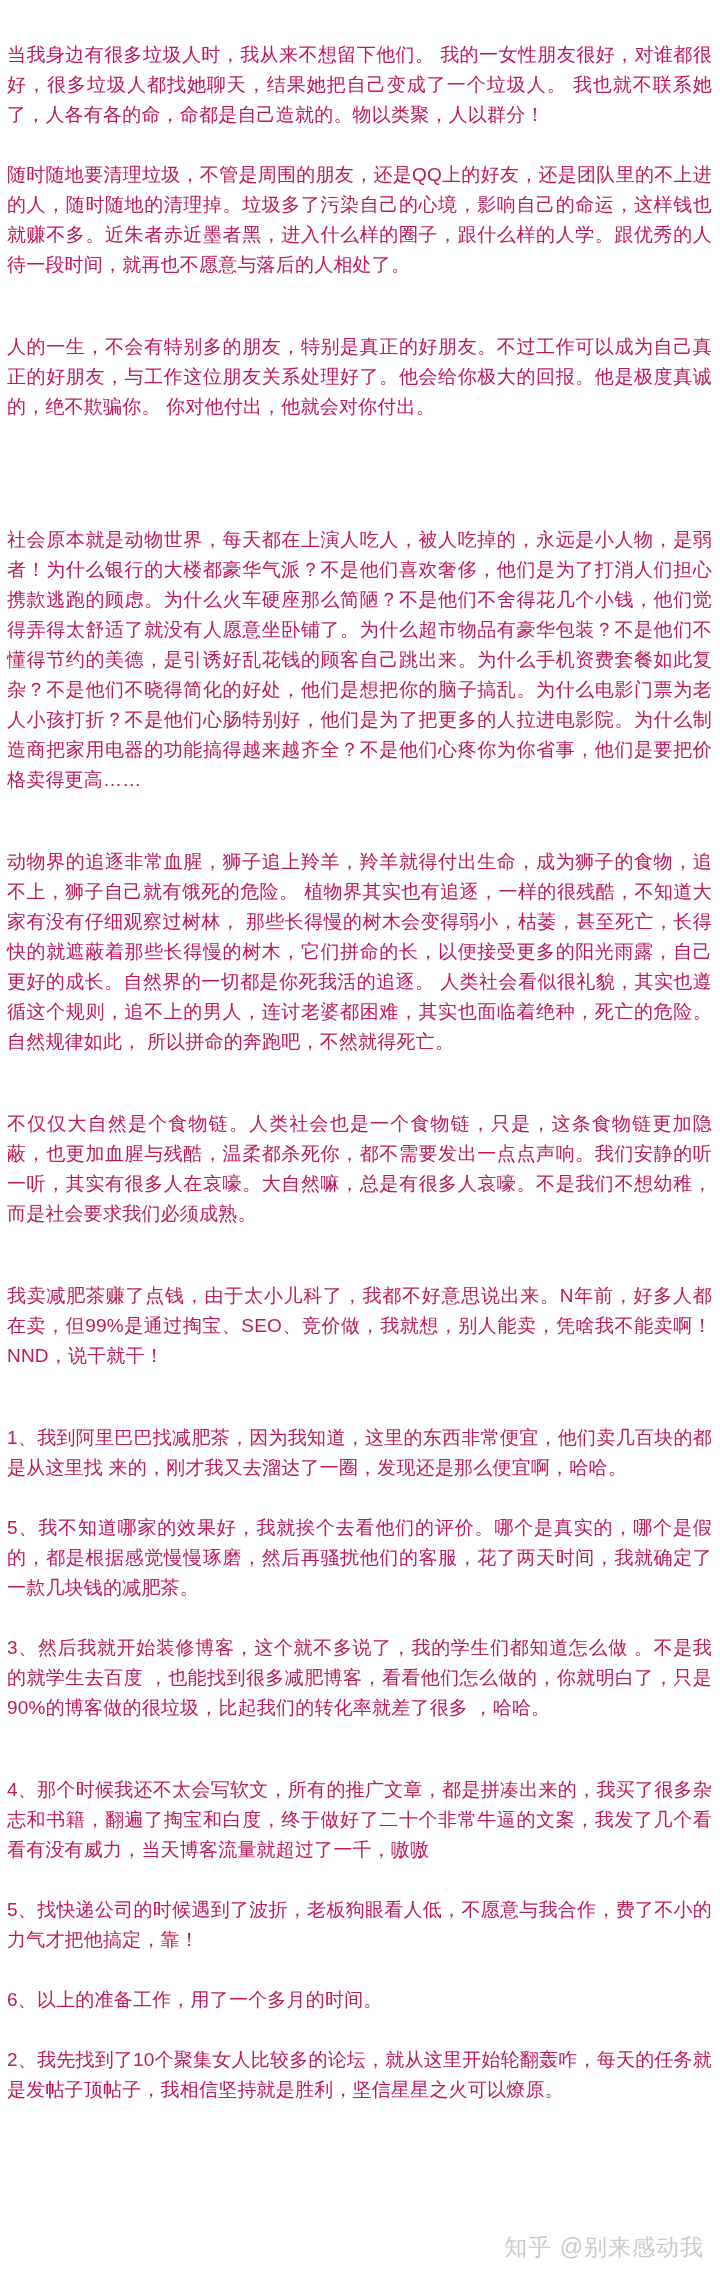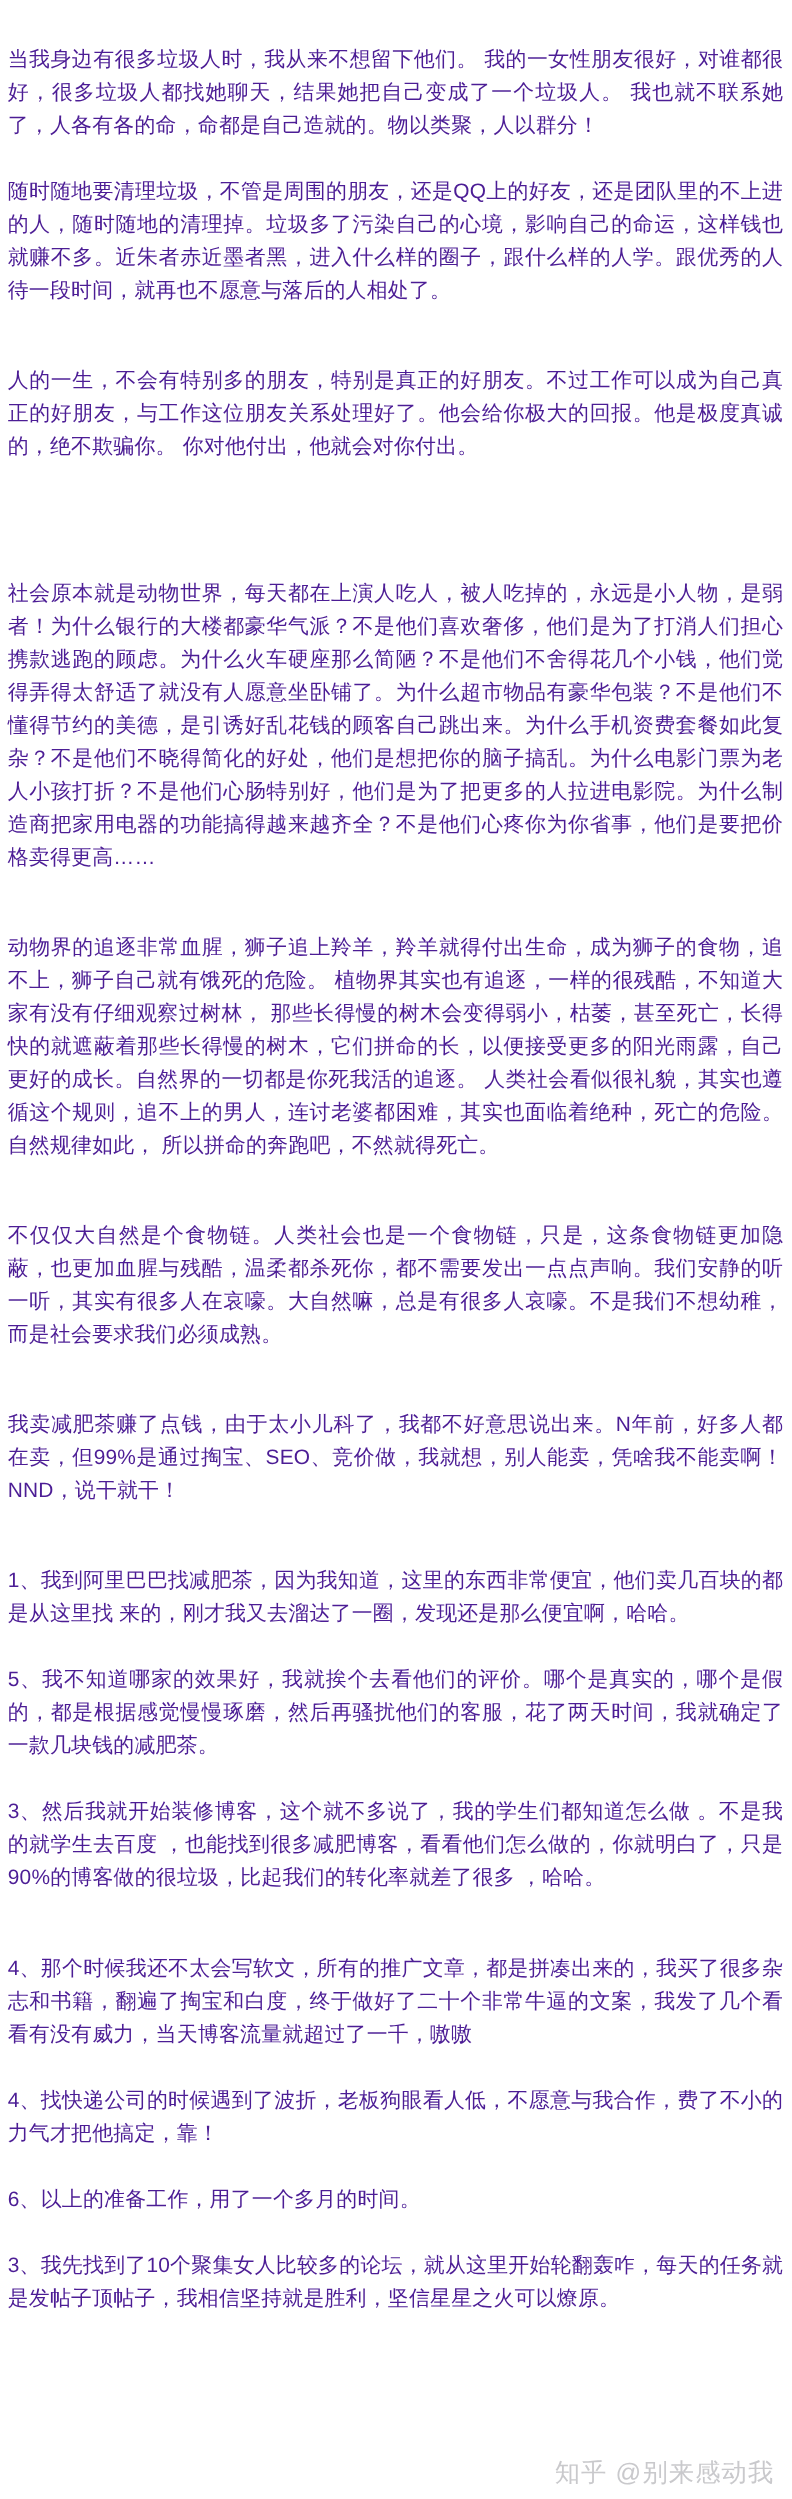--- a/index.html
+++ b/index.html
@@ -13,21 +13,21 @@
   .page {
     width: 720px;
     height: 2272px;
     background: #ffffff;
     padding: 40px 8px 0 7px;
     position: relative;
   }
   .article p {
     font-size: 19px;
     line-height: 30px;
-    color: #4c1d95;
+    color: #be185d;
     text-align: justify;
     letter-spacing: 0.2px;
     word-break: break-all;
   }
   .gap-s  { margin-top: 30px; }
   .gap-l  { margin-top: 52px; }
   .gap-xl { margin-top: 103px; }
   .watermark {
     position: absolute;
     right: 16px;
@@ -48,18 +48,18 @@
     <p class="gap-s">随时随地要清理垃圾，不管是周围的朋友，还是QQ上的好友，还是团队里的不上进的人，随时随地的清理掉。垃圾多了污染自己的心境，影响自己的命运，这样钱也就赚不多。近朱者赤近墨者黑，进入什么样的圈子，跟什么样的人学。跟优秀的人待一段时间，就再也不愿意与落后的人相处了。</p>
     <p class="gap-l">人的一生，不会有特别多的朋友，特别是真正的好朋友。不过工作可以成为自己真正的好朋友，与工作这位朋友关系处理好了。他会给你极大的回报。他是极度真诚的，绝不欺骗你。 你对他付出，他就会对你付出。</p>
     <p class="gap-xl">社会原本就是动物世界，每天都在上演人吃人，被人吃掉的，永远是小人物，是弱者！为什么银行的大楼都豪华气派？不是他们喜欢奢侈，他们是为了打消人们担心携款逃跑的顾虑。为什么火车硬座那么简陋？不是他们不舍得花几个小钱，他们觉得弄得太舒适了就没有人愿意坐卧铺了。为什么超市物品有豪华包装？不是他们不懂得节约的美德，是引诱好乱花钱的顾客自己跳出来。为什么手机资费套餐如此复杂？不是他们不晓得简化的好处，他们是想把你的脑子搞乱。为什么电影门票为老人小孩打折？不是他们心肠特别好，他们是为了把更多的人拉进电影院。为什么制造商把家用电器的功能搞得越来越齐全？不是他们心疼你为你省事，他们是要把价格卖得更高……</p>
     <p class="gap-l">动物界的追逐非常血腥，狮子追上羚羊，羚羊就得付出生命，成为狮子的食物，追不上，狮子自己就有饿死的危险。 植物界其实也有追逐，一样的很残酷，不知道大家有没有仔细观察过树林， 那些长得慢的树木会变得弱小，枯萎，甚至死亡，长得快的就遮蔽着那些长得慢的树木，它们拼命的长，以便接受更多的阳光雨露，自己更好的成长。自然界的一切都是你死我活的追逐。 人类社会看似很礼貌，其实也遵循这个规则，追不上的男人，连讨老婆都困难，其实也面临着绝种，死亡的危险。 自然规律如此， 所以拼命的奔跑吧，不然就得死亡。</p>
     <p class="gap-l"> 不仅仅大自然是个食物链。人类社会也是一个食物链，只是，这条食物链更加隐蔽，也更加血腥与残酷，温柔都杀死你，都不需要发出一点点声响。我们安静的听一听，其实有很多人在哀嚎。大自然嘛，总是有很多人哀嚎。不是我们不想幼稚，而是社会要求我们必须成熟。</p>
     <p class="gap-l">我卖减肥茶赚了点钱，由于太小儿科了，我都不好意思说出来。N年前，好多人都在卖，但99%是通过掏宝、SEO、竞价做，我就想，别人能卖，凭啥我不能卖啊！NND，说干就干！</p>
     <p class="gap-l">1、我到阿里巴巴找减肥茶，因为我知道，这里的东西非常便宜，他们卖几百块的都是从这里找 来的，刚才我又去溜达了一圈，发现还是那么便宜啊，哈哈。</p>
     <p class="gap-s">5、我不知道哪家的效果好，我就挨个去看他们的评价。哪个是真实的，哪个是假的，都是根据感觉慢慢琢磨，然后再骚扰他们的客服，花了两天时间，我就确定了一款几块钱的减肥茶。</p>
     <p class="gap-s">3、然后我就开始装修博客，这个就不多说了，我的学生们都知道怎么做 。不是我的就学生去百度 ，也能找到很多减肥博客，看看他们怎么做的，你就明白了，只是90%的博客做的很垃圾，比起我们的转化率就差了很多 ，哈哈。</p>
     <p class="gap-l">4、那个时候我还不太会写软文，所有的推广文章，都是拼凑出来的，我买了很多杂志和书籍，翻遍了掏宝和白度，终于做好了二十个非常牛逼的文案，我发了几个看看有没有威力，当天博客流量就超过了一千，嗷嗷</p>
-    <p class="gap-s">4、找快递公司的时候遇到了波折，老板狗眼看人低，不愿意与我合作，费了不小的力气才把他搞定，靠！</p>
+    <p class="gap-s">5、找快递公司的时候遇到了波折，老板狗眼看人低，不愿意与我合作，费了不小的力气才把他搞定，靠！</p>
     <p class="gap-s">6、以上的准备工作，用了一个多月的时间。</p>
-    <p class="gap-s">3、我先找到了10个聚集女人比较多的论坛，就从这里开始轮翻轰咋，每天的任务就是发帖子顶帖子，我相信坚持就是胜利，坚信星星之火可以燎原。</p>
+    <p class="gap-s">2、我先找到了10个聚集女人比较多的论坛，就从这里开始轮翻轰咋，每天的任务就是发帖子顶帖子，我相信坚持就是胜利，坚信星星之火可以燎原。</p>
   </div>
   <div class="watermark">知乎 @别来感动我</div>
 </div>
 
 </body></html>

